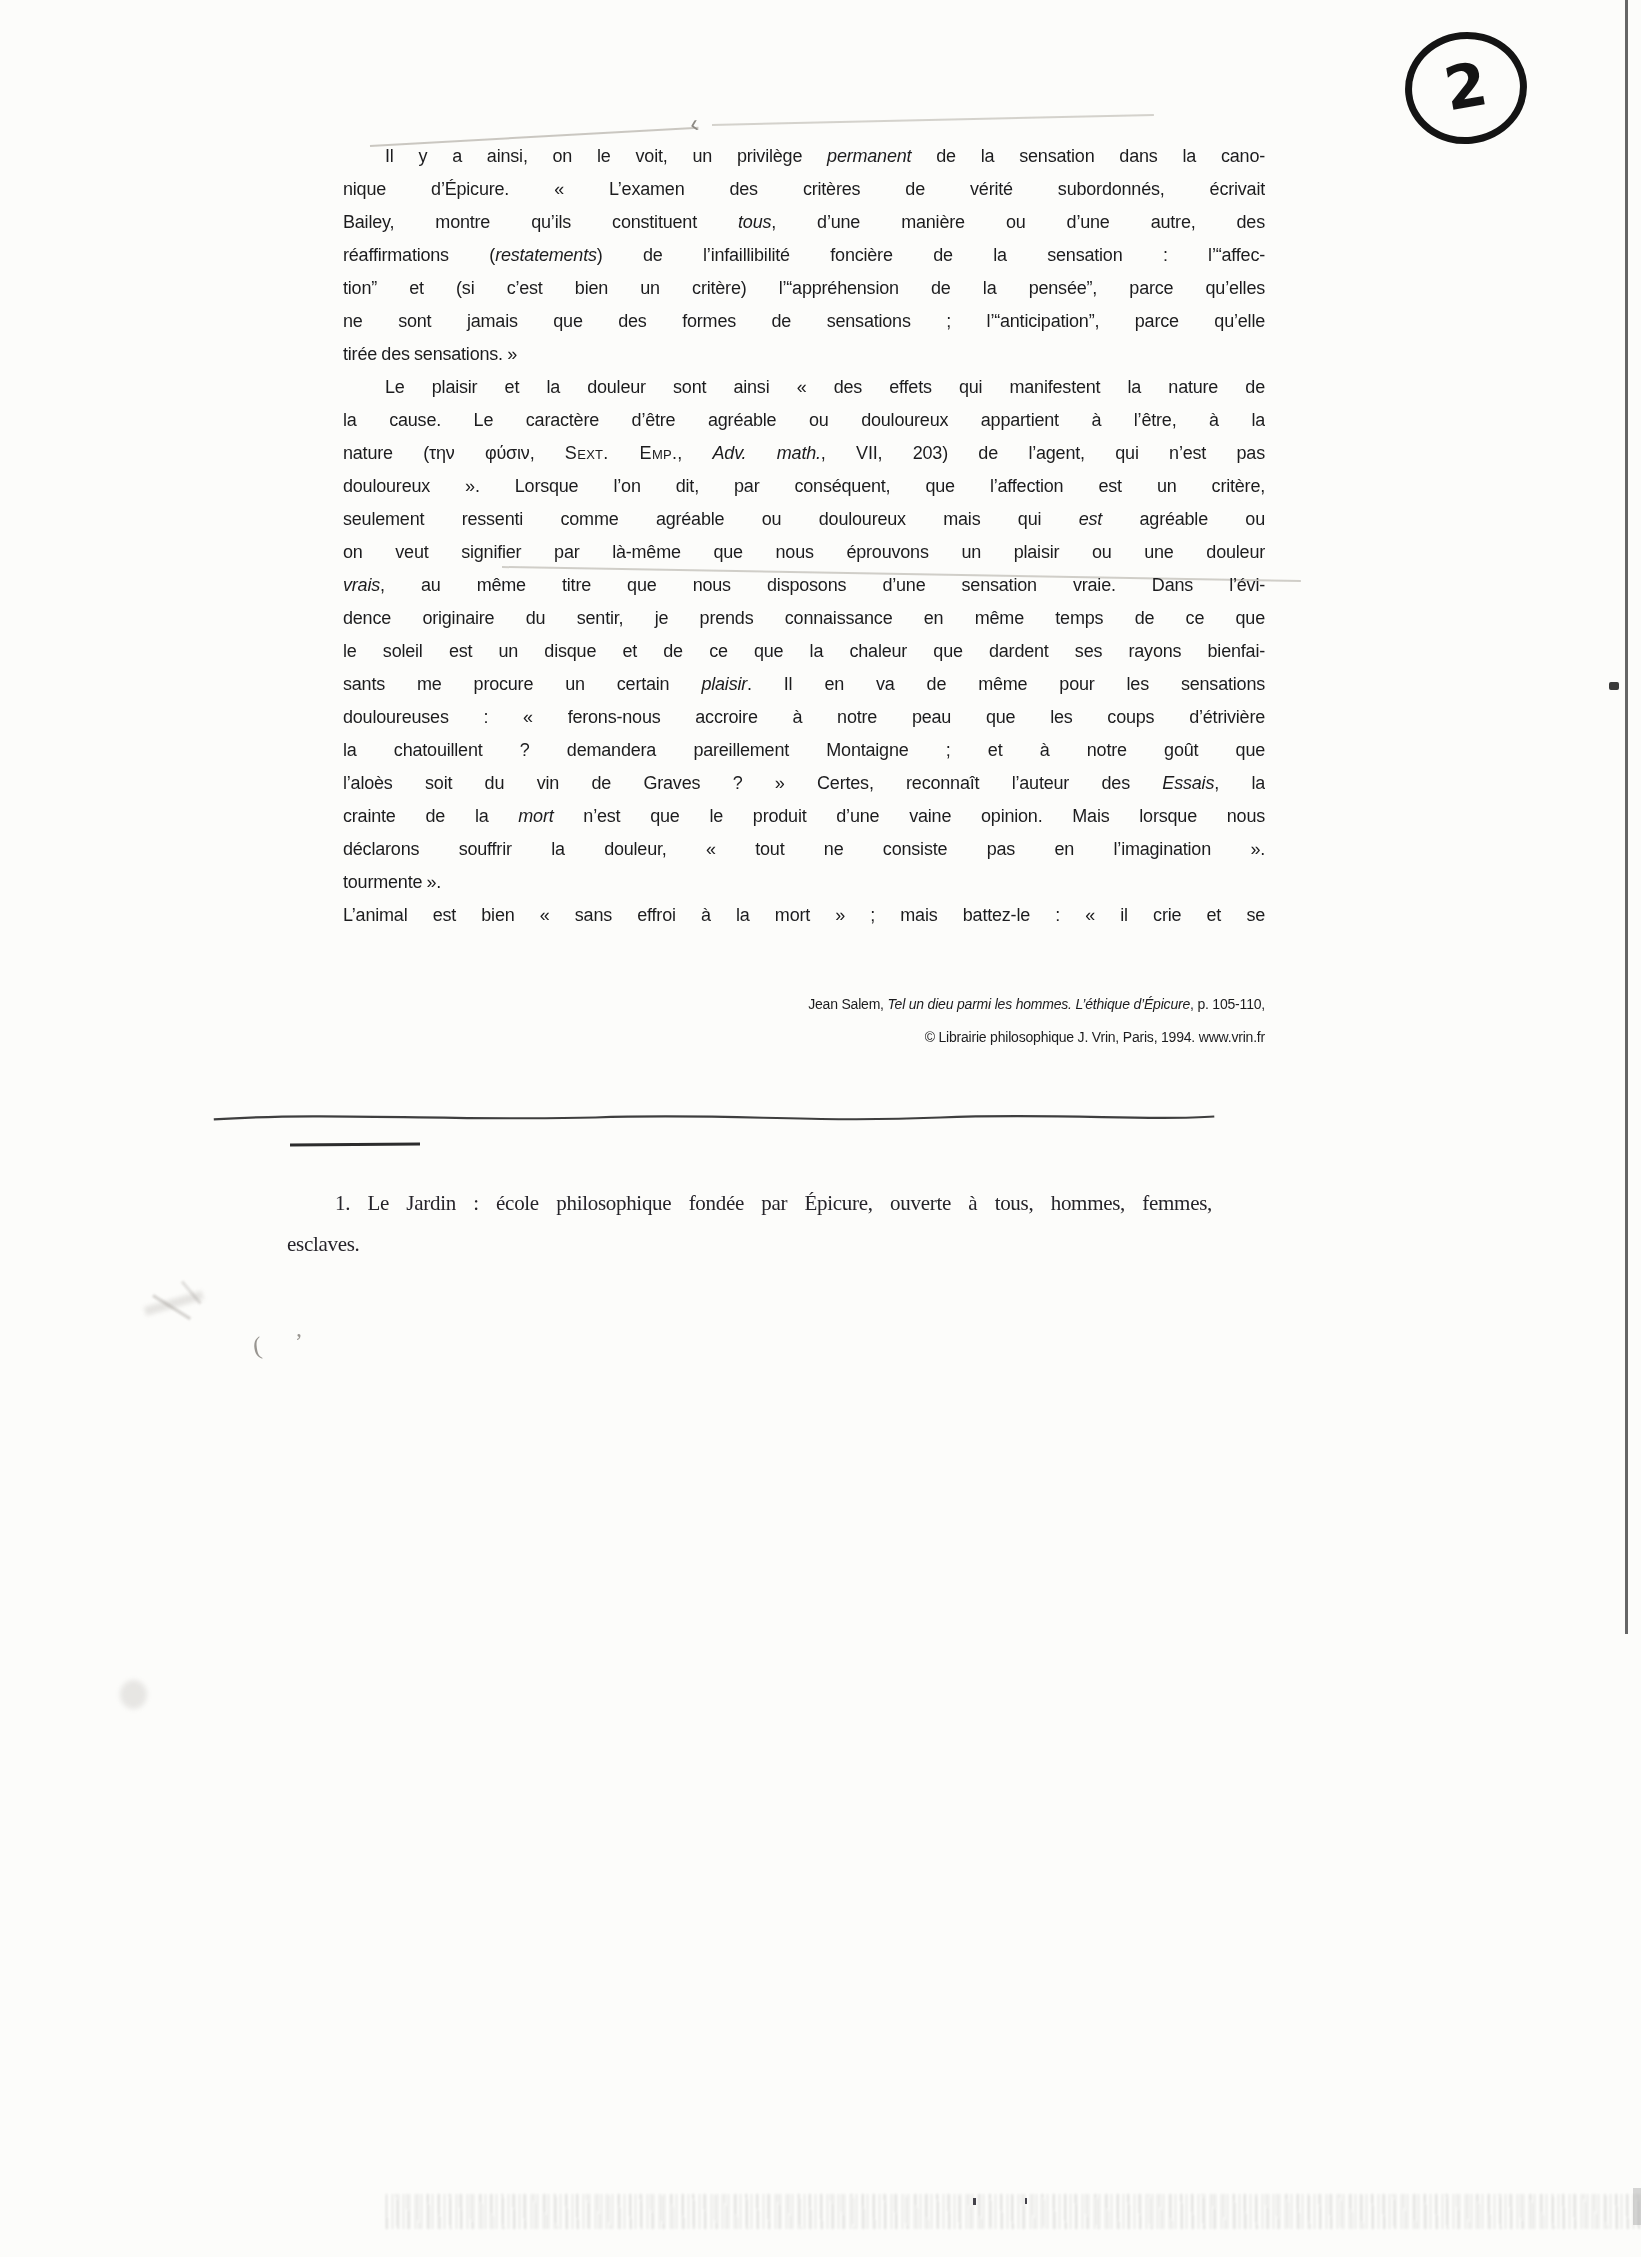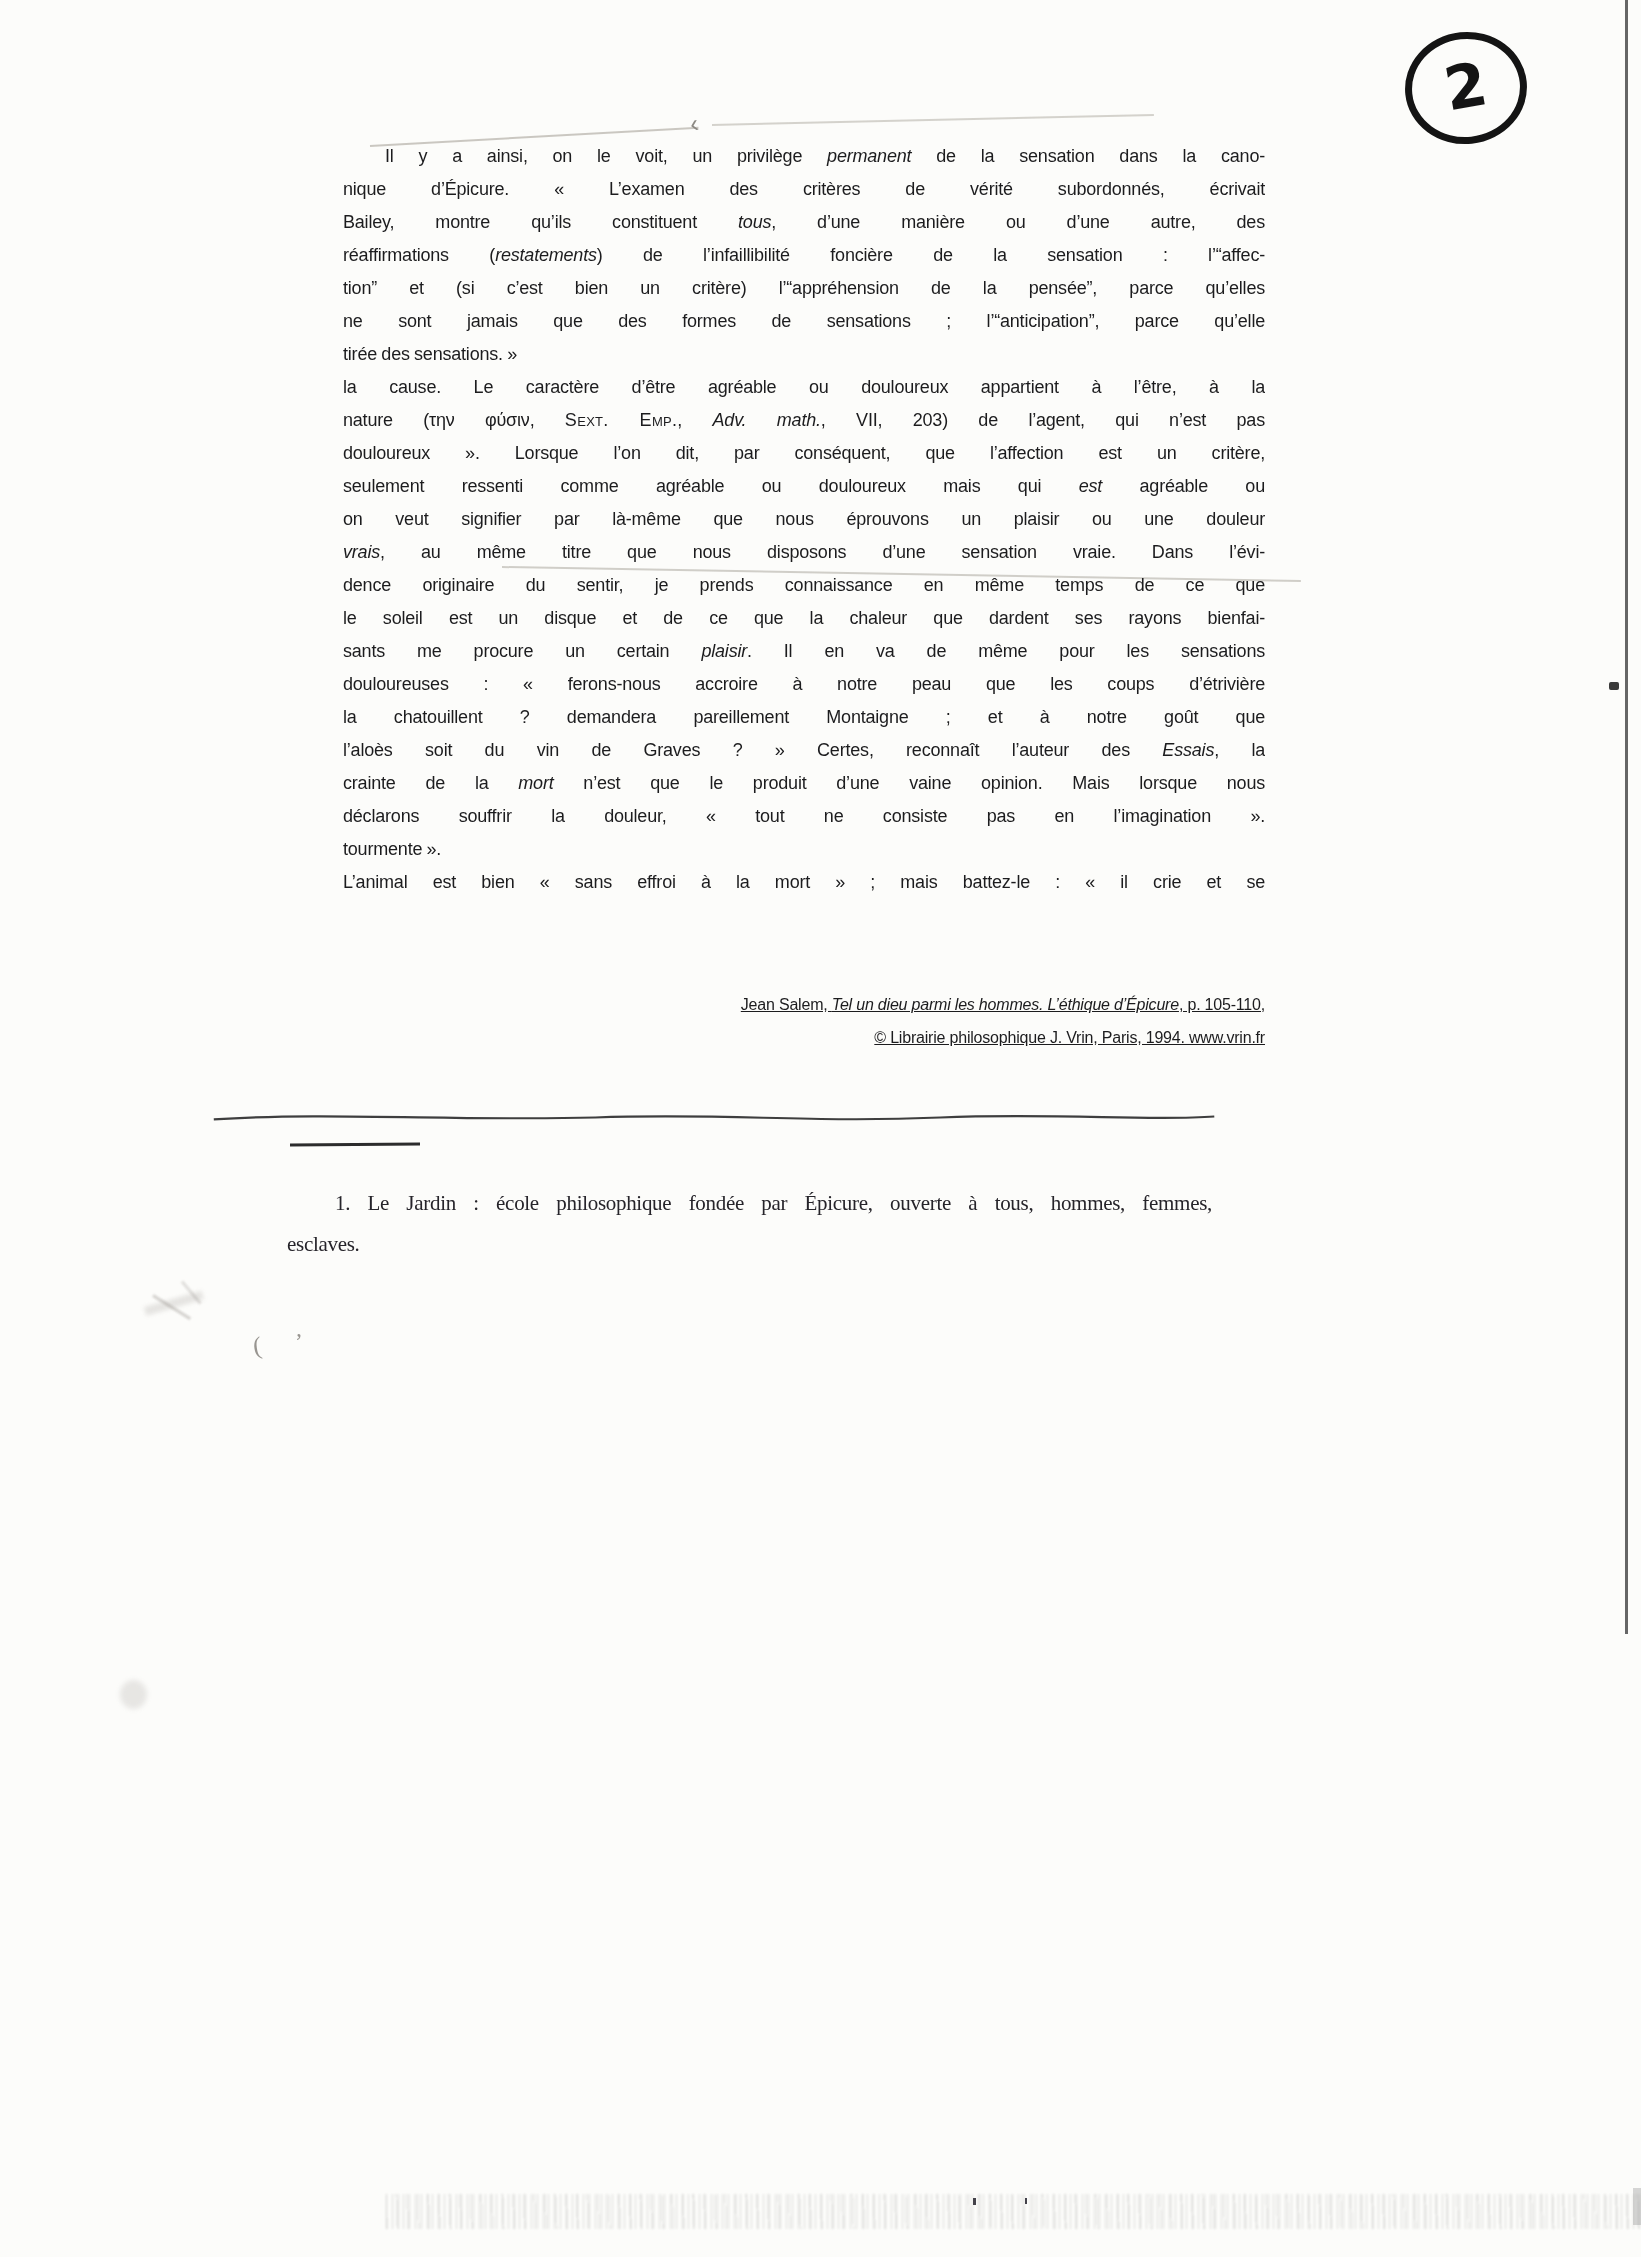--- a/index.html
+++ b/index.html
@@ -29,21 +29,21 @@
     overflow:hidden;white-space:normal;
   }
   .tline.nojust{text-align:left;text-align-last:left;}
   .tline.indent{text-indent:42px;}
   .it{font-style:italic;}
   .sc{font-variant:small-caps;letter-spacing:0.3px;}
 
   
   .attribution{
     position:absolute;left:343px;top:988px;width:922px;
-    font-size:16px;letter-spacing:-0.2px;text-decoration:underline;
+    font-size:14px;letter-spacing:-0.2px;
   }
   .attribution .tline{text-align:right;text-align-last:right;}
 
   
   .footnote{
     position:absolute;left:287px;top:1155px;width:925px;
     font-family:"Liberation Serif",serif;font-size:21px;
     letter-spacing:-0.3px;word-spacing:-1px;color:#26242a;margin-top:28px;
   }
   .footnote .tline{height:41px;line-height:41px;}
@@ -111,20 +111,21 @@
   <div class="hairline a3"></div>
 
   <div class="text-block">
       <div class="tline indent"><span>Il y a ainsi, on le voit, un privilège </span><span class="it">permanent</span><span> de la sensation dans la cano-</span></div>
       <div class="tline"><span>nique d’Épicure. « L’examen des critères de vérité subordonnés, écrivait</span></div>
       <div class="tline"><span>Bailey, montre qu’ils constituent </span><span class="it">tous</span><span>, d’une manière ou d’une autre, des</span></div>
       <div class="tline"><span>réaffirmations (</span><span class="it">restatements</span><span>) de l’infaillibilité foncière de la sensation : l’“affec-</span></div>
       <div class="tline"><span>tion” et (si c’est bien un critère) l’“appréhension de la pensée”, parce qu’elles</span></div>
       <div class="tline"><span>ne sont jamais que des formes de sensations ; l’“anticipation”, parce qu’elle</span></div>
       <div class="tline nojust"><span>tirée des sensations. »</span></div>
+      <div class="tline indent"><span>Le plaisir et la douleur sont ainsi « des effets qui manifestent la nature de</span></div>
       <div class="tline"><span>la cause. Le caractère d’être agréable ou douloureux appartient à l’être, à la</span></div>
       <div class="tline"><span>nature (την φύσιν, </span><span class="sc">Sext. Emp.</span><span>, </span><span class="it">Adv. math.</span><span>, VII, 203) de l’agent, qui n’est pas</span></div>
       <div class="tline"><span>douloureux ». Lorsque l’on dit, par conséquent, que l’affection est un critère,</span></div>
       <div class="tline"><span>seulement ressenti comme agréable ou douloureux mais qui </span><span class="it">est</span><span> agréable ou</span></div>
       <div class="tline"><span>on veut signifier par là-même que nous éprouvons un plaisir ou une douleur</span></div>
       <div class="tline"><span class="it">vrais</span><span>, au même titre que nous disposons d’une sensation vraie. Dans l’évi-</span></div>
       <div class="tline"><span>dence originaire du sentir, je prends connaissance en même temps de ce que</span></div>
       <div class="tline"><span>le soleil est un disque et de ce que la chaleur que dardent ses rayons bienfai-</span></div>
       <div class="tline"><span>sants me procure un certain </span><span class="it">plaisir</span><span>. Il en va de même pour les sensations</span></div>
       <div class="tline"><span>douloureuses : « ferons-nous accroire à notre peau que les coups d’étrivière</span></div>

